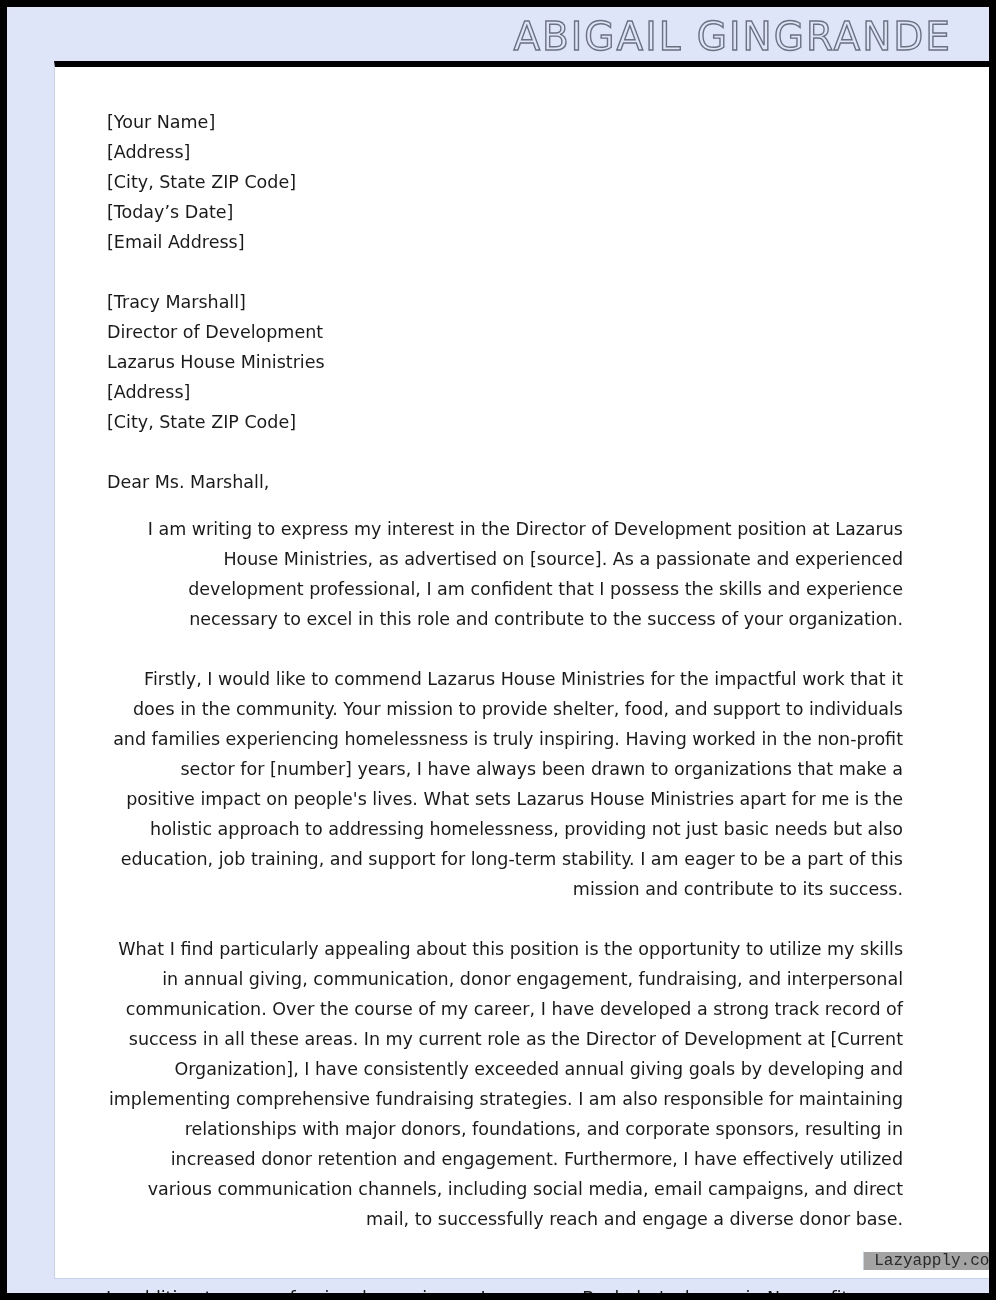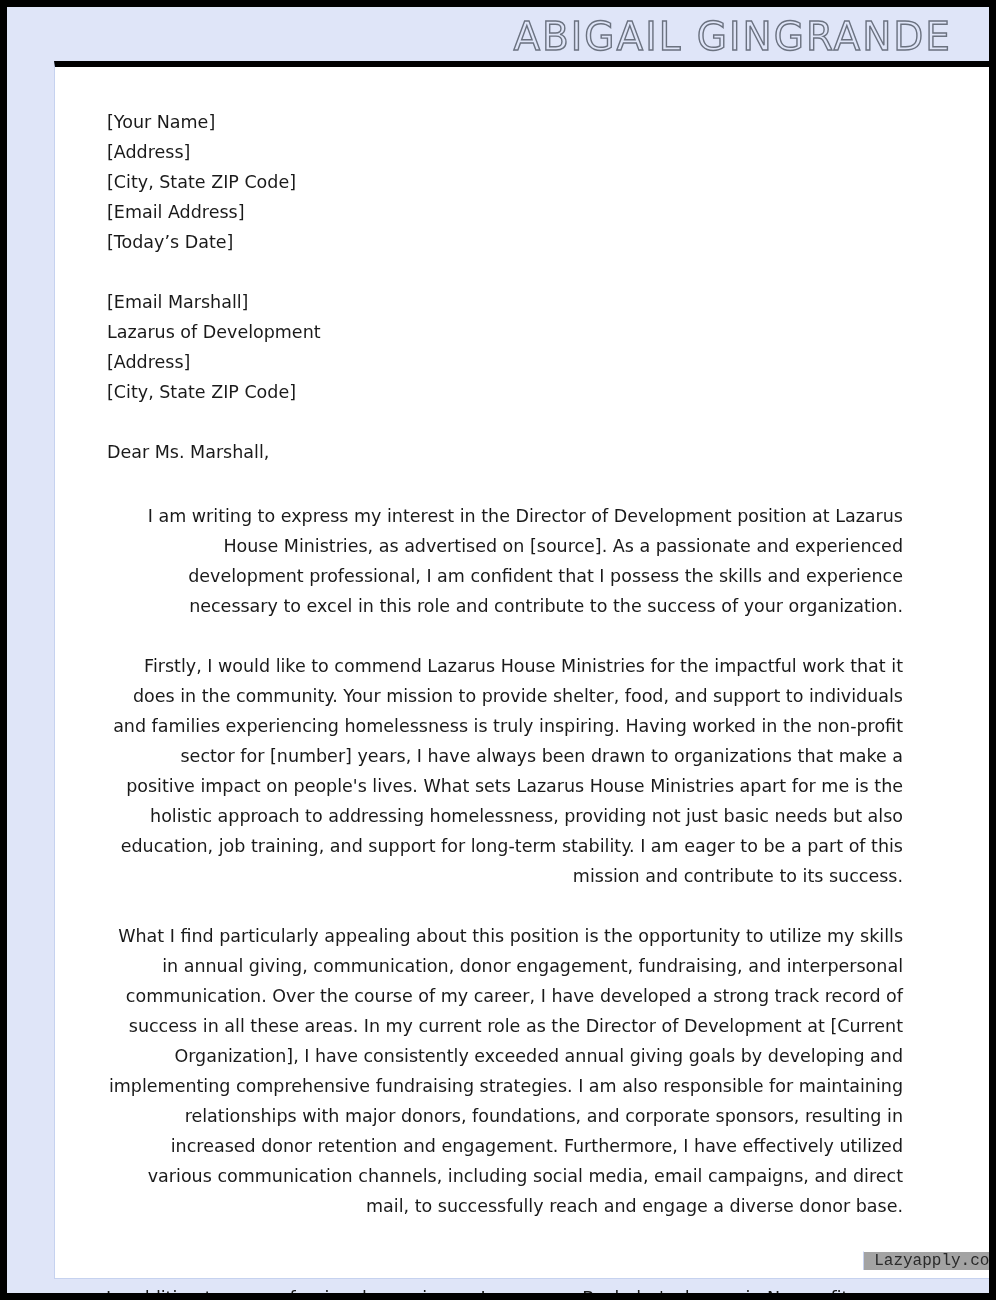--- a/index.html
+++ b/index.html
@@ -88,21 +88,21 @@
 
   .addr-block {
     margin: 0 0 30px 0;
   }
   .addr-block .addr-line {
     display: block;
     white-space: pre;
   }
 
   .salutation {
-    margin: 0 0 34px 0;
+    margin: 0 0 17px 0;
   }
 
   .para {
     margin: 0 0 30px 0;
     text-align: right;
   }
 
   
   .watermark {
     position: absolute;
@@ -150,27 +150,28 @@
       <span class="letterhead-name">ABIGAIL GINGRANDE</span>
     </div>
 
     <div class="page">
       <div class="page-body">
 
         <div class="addr-block">
           <span class="addr-line">[Your Name]</span>
           <span class="addr-line">[Address]</span>
           <span class="addr-line">[City, State ZIP Code]</span>
+          <span class="addr-line">[Today’s Date]</span>
           <span class="addr-line">[Email Address]</span>
-          <span class="addr-line">[Today’s Date]</span>
         </div>
 
         <div class="addr-block">
-          <span class="addr-line">[Email Marshall]</span>
-          <span class="addr-line">Lazarus of Development</span>
+          <span class="addr-line">[Tracy Marshall]</span>
+          <span class="addr-line">Director of Development</span>
+          <span class="addr-line">Lazarus House Ministries</span>
           <span class="addr-line">[Address]</span>
           <span class="addr-line">[City, State ZIP Code]</span>
         </div>
 
         <p class="salutation">Dear Ms. Marshall,</p>
 
         <p class="para">I am writing to express my interest in the Director of Development position at Lazarus House Ministries, as advertised on [source]. As a passionate and experienced development professional, I am confident that I possess the skills and experience necessary to excel in this role and contribute to the success of your organization.</p>
         <p class="para">Firstly, I would like to commend Lazarus House Ministries for the impactful work that it does in the community. Your mission to provide shelter, food, and support to individuals and families experiencing homelessness is truly inspiring. Having worked in the non-profit sector for [number] years, I have always been drawn to organizations that make a positive impact on people's lives. What sets Lazarus House Ministries apart for me is the holistic approach to addressing homelessness, providing not just basic needs but also education, job training, and support for long-term stability. I am eager to be a part of this mission and contribute to its success.</p>
         <p class="para">What I find particularly appealing about this position is the opportunity to utilize my skills in annual giving, communication, donor engagement, fundraising, and interpersonal communication. Over the course of my career, I have developed a strong track record of success in all these areas. In my current role as the Director of Development at [Current Organization], I have consistently exceeded annual giving goals by developing and implementing comprehensive fundraising strategies. I am also responsible for maintaining relationships with major donors, foundations, and corporate sponsors, resulting in increased donor retention and engagement. Furthermore, I have effectively utilized various communication channels, including social media, email campaigns, and direct mail, to successfully reach and engage a diverse donor base.</p>
 

